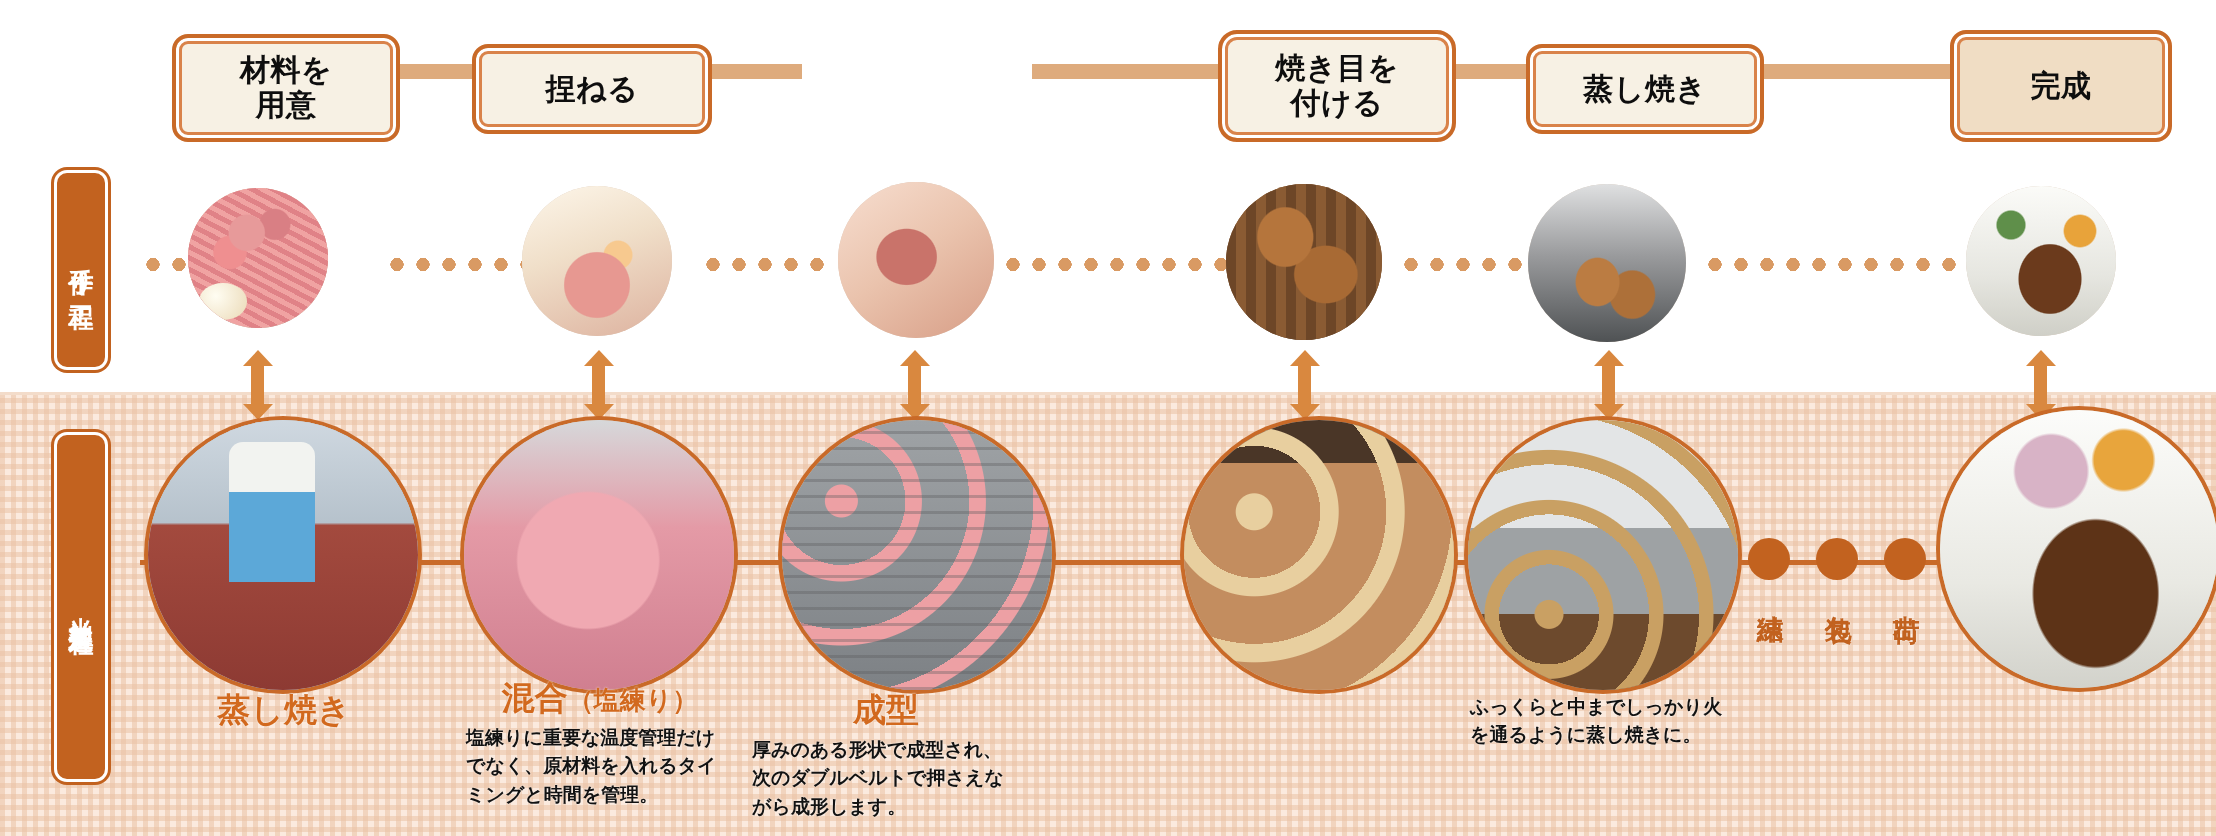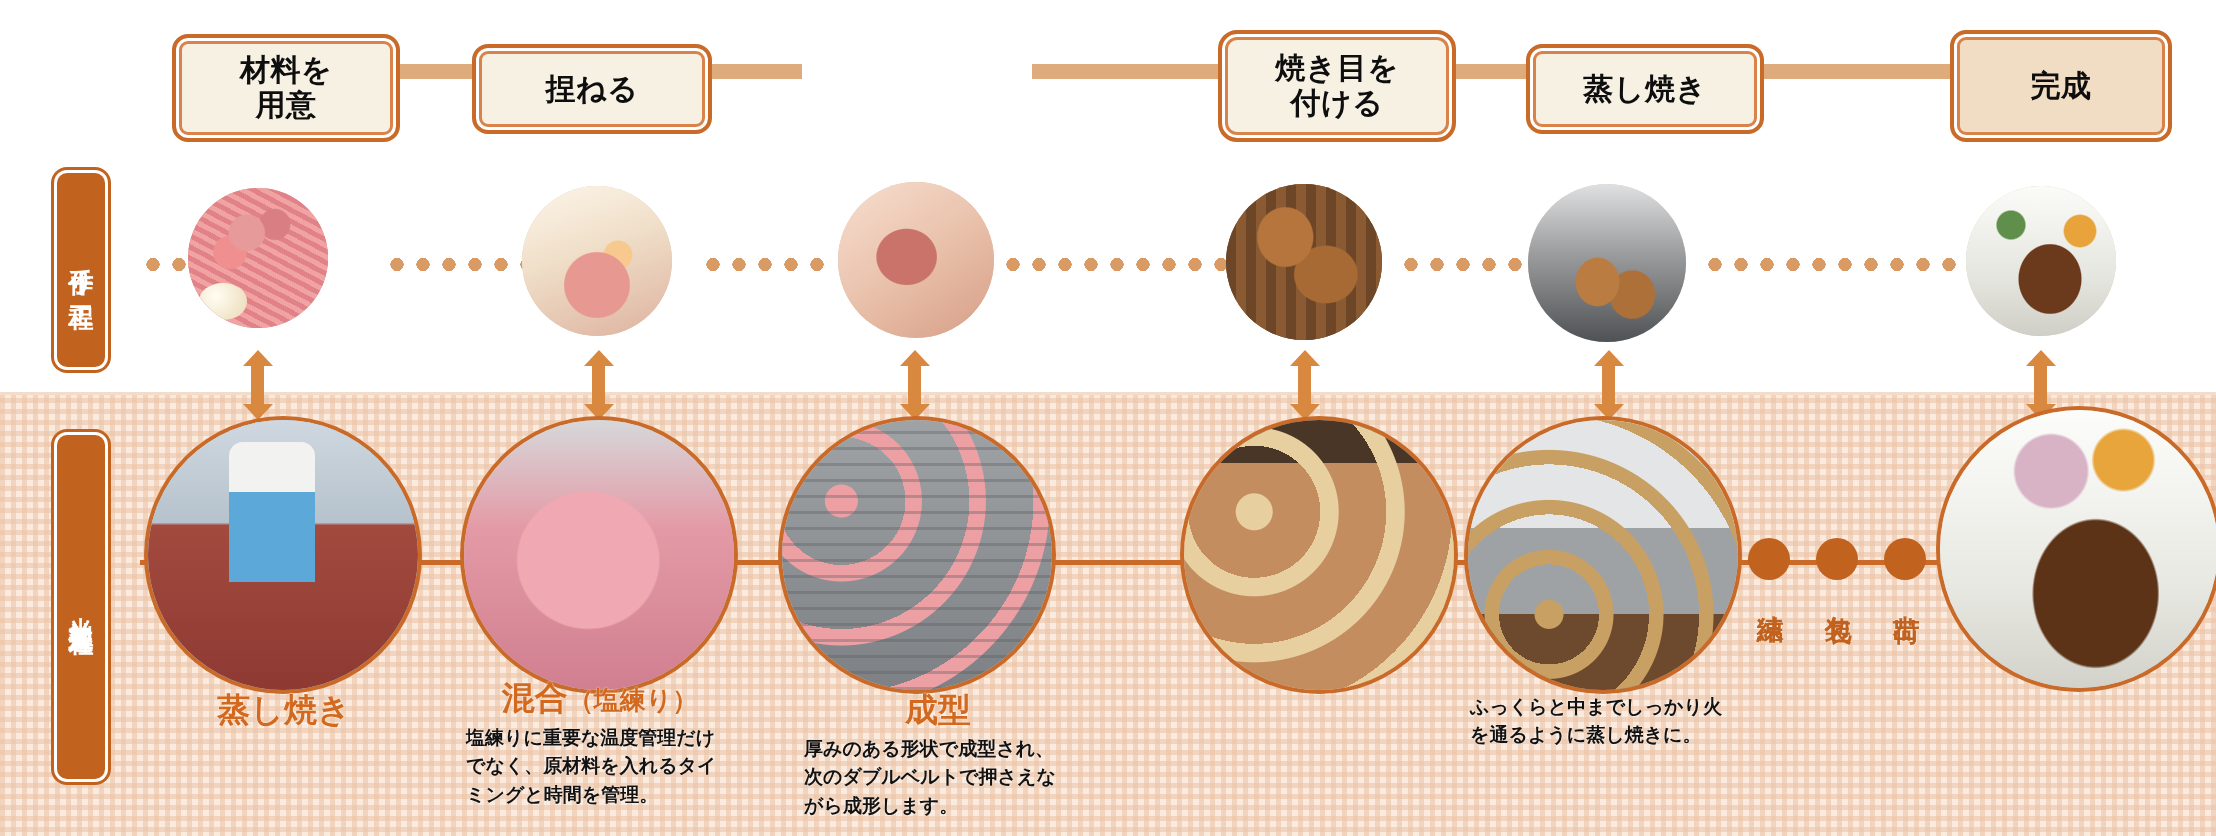--- a/index.html
+++ b/index.html
@@ -303,21 +303,21 @@
     </div>
   </div>
 
   <div class="cap" style="left:466px; top:680px; width:268px;">
     <div class="title">
       <span>混合</span><span class="sub">（塩練り）</span>
     </div>
     <div class="desc">塩練りに重要な温度管理だけでなく、原材料を入れるタイミングと時間を管理。</div>
   </div>
 
-  <div class="cap" style="left:804px; top:692px; width:268px;font-family:Liberation Serif, serif;">
+  <div class="cap" style="left:752px; top:692px; width:268px;">
     <div class="title">
       <span>成型</span><span class="sub"></span>
     </div>
     <div class="desc">厚みのある形状で成型され、次のダブルベルトで押さえながら成形します。</div>
   </div>
 
 
   <div class="cap" style="left:1470px; top:692px; width:268px;">
     <div class="desc">ふっくらと中までしっかり火を通るように蒸し焼きに。</div>
   </div>

